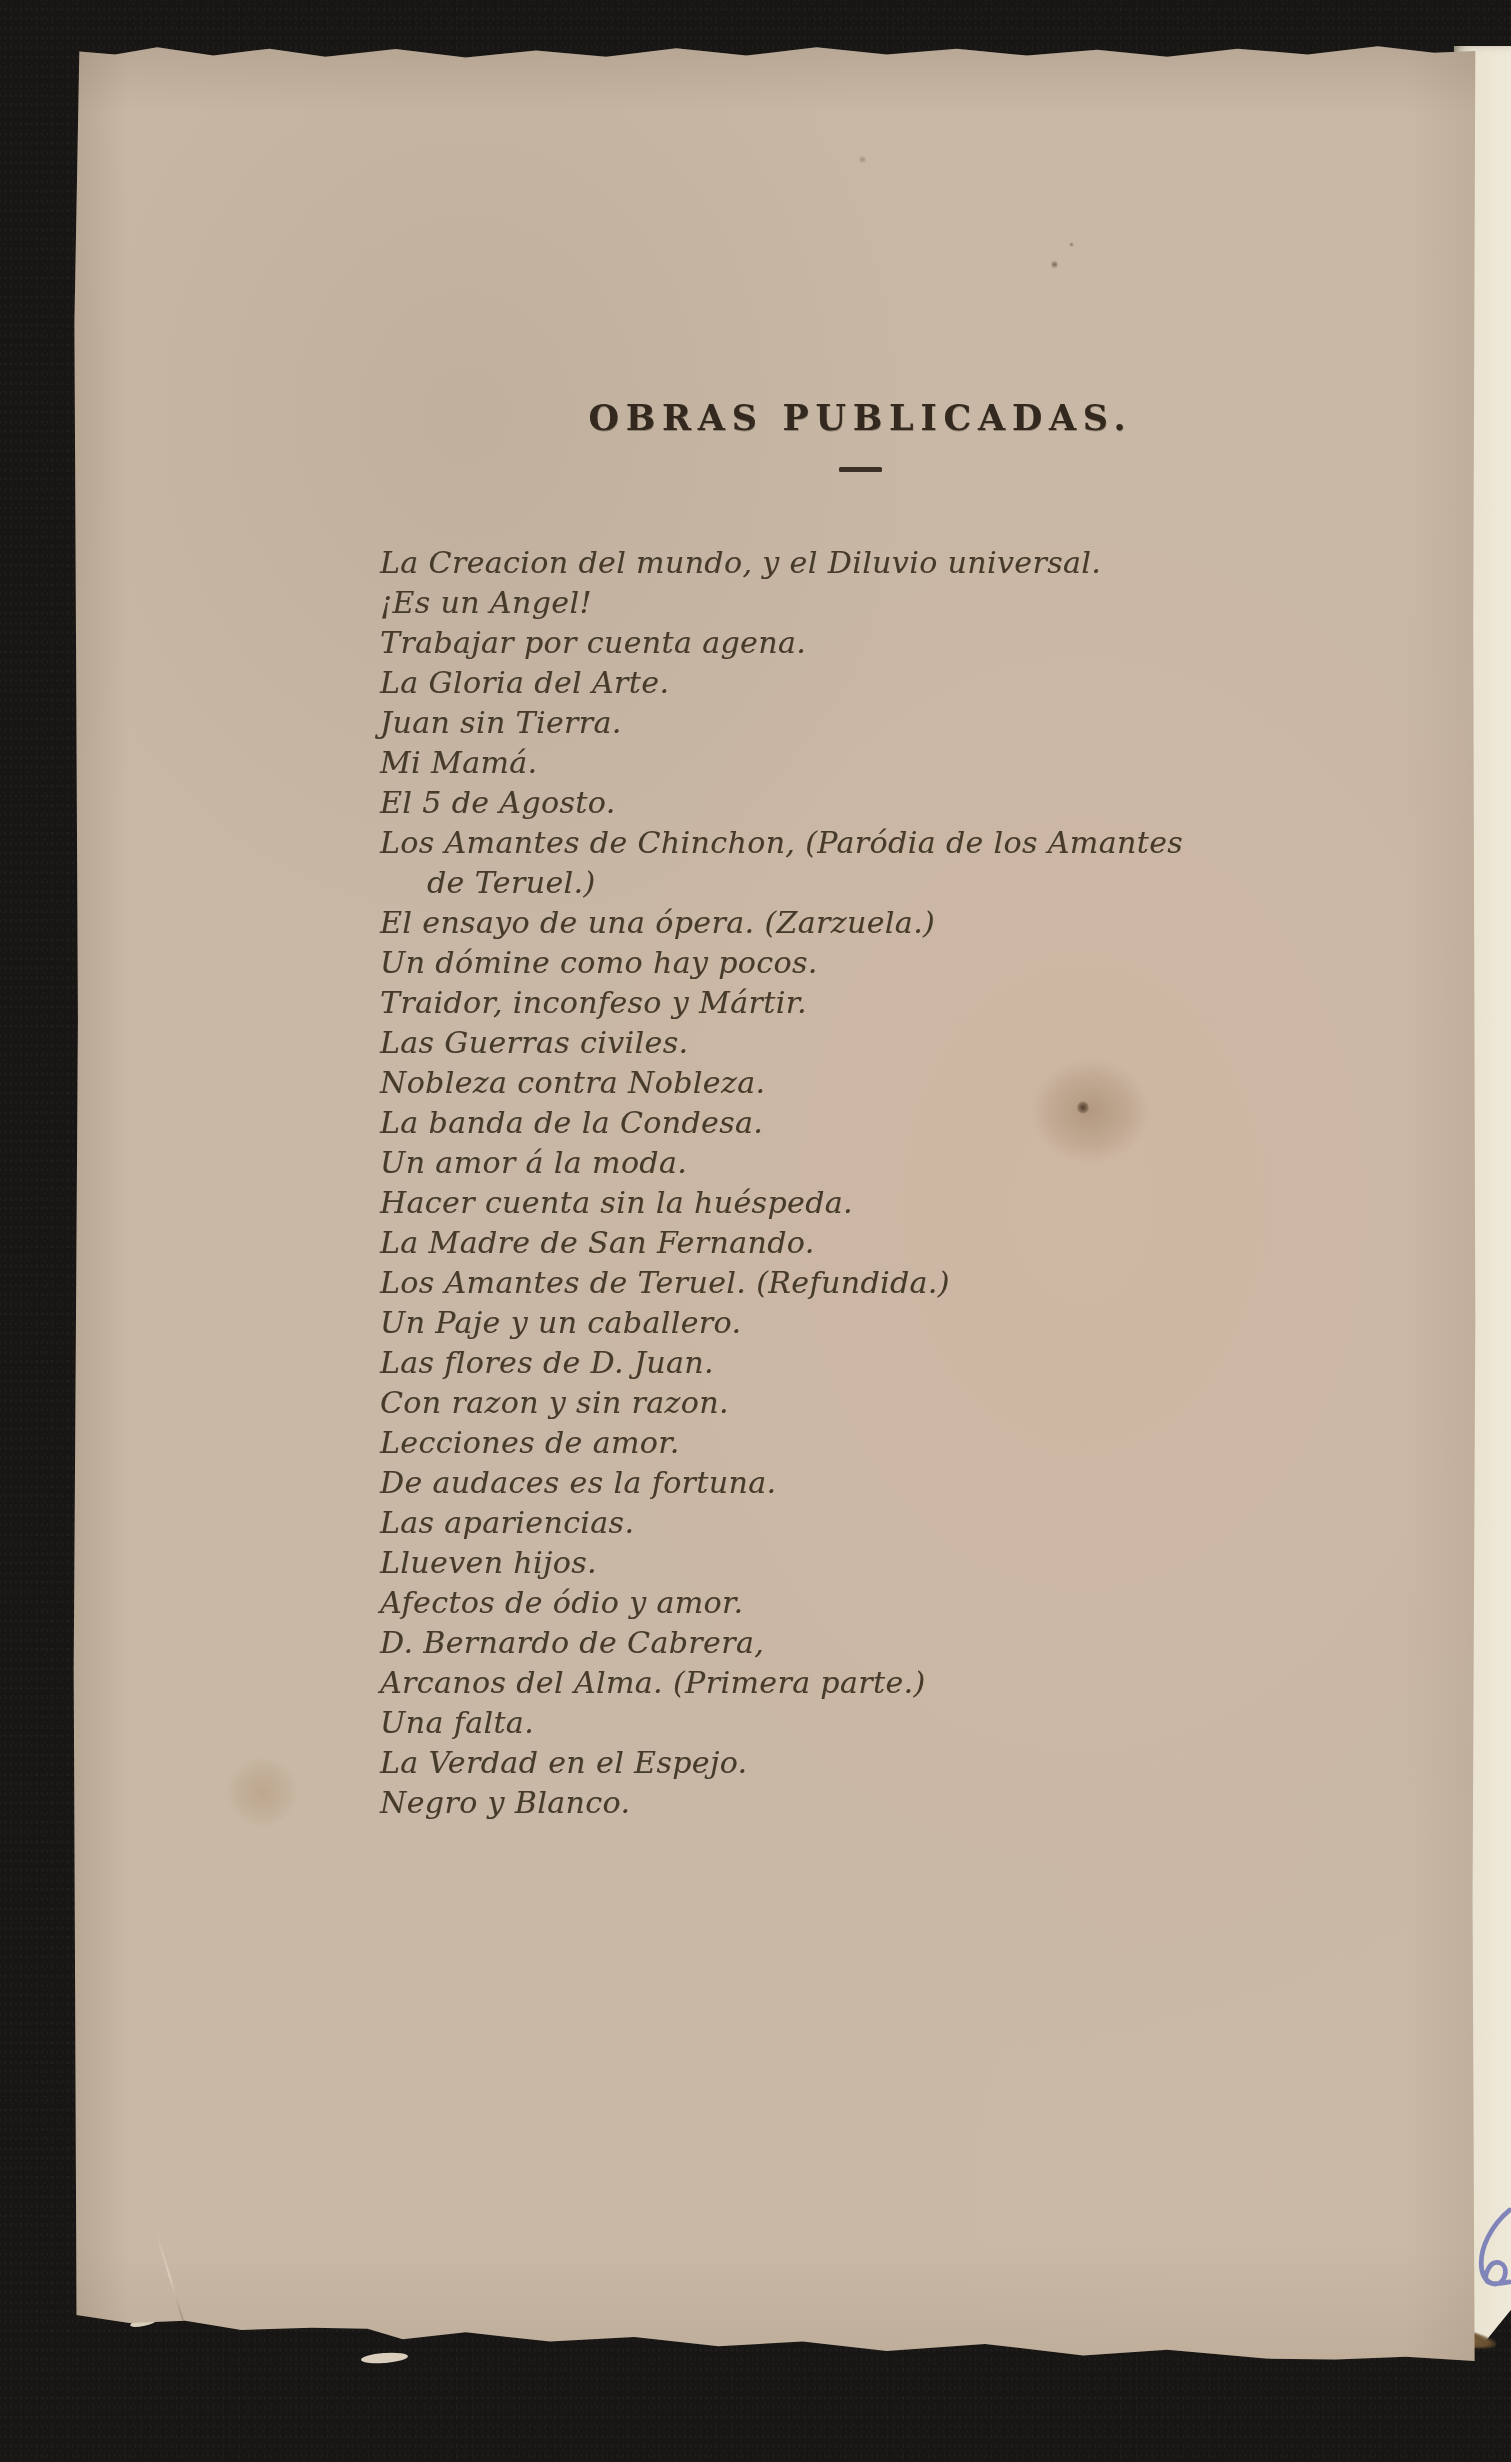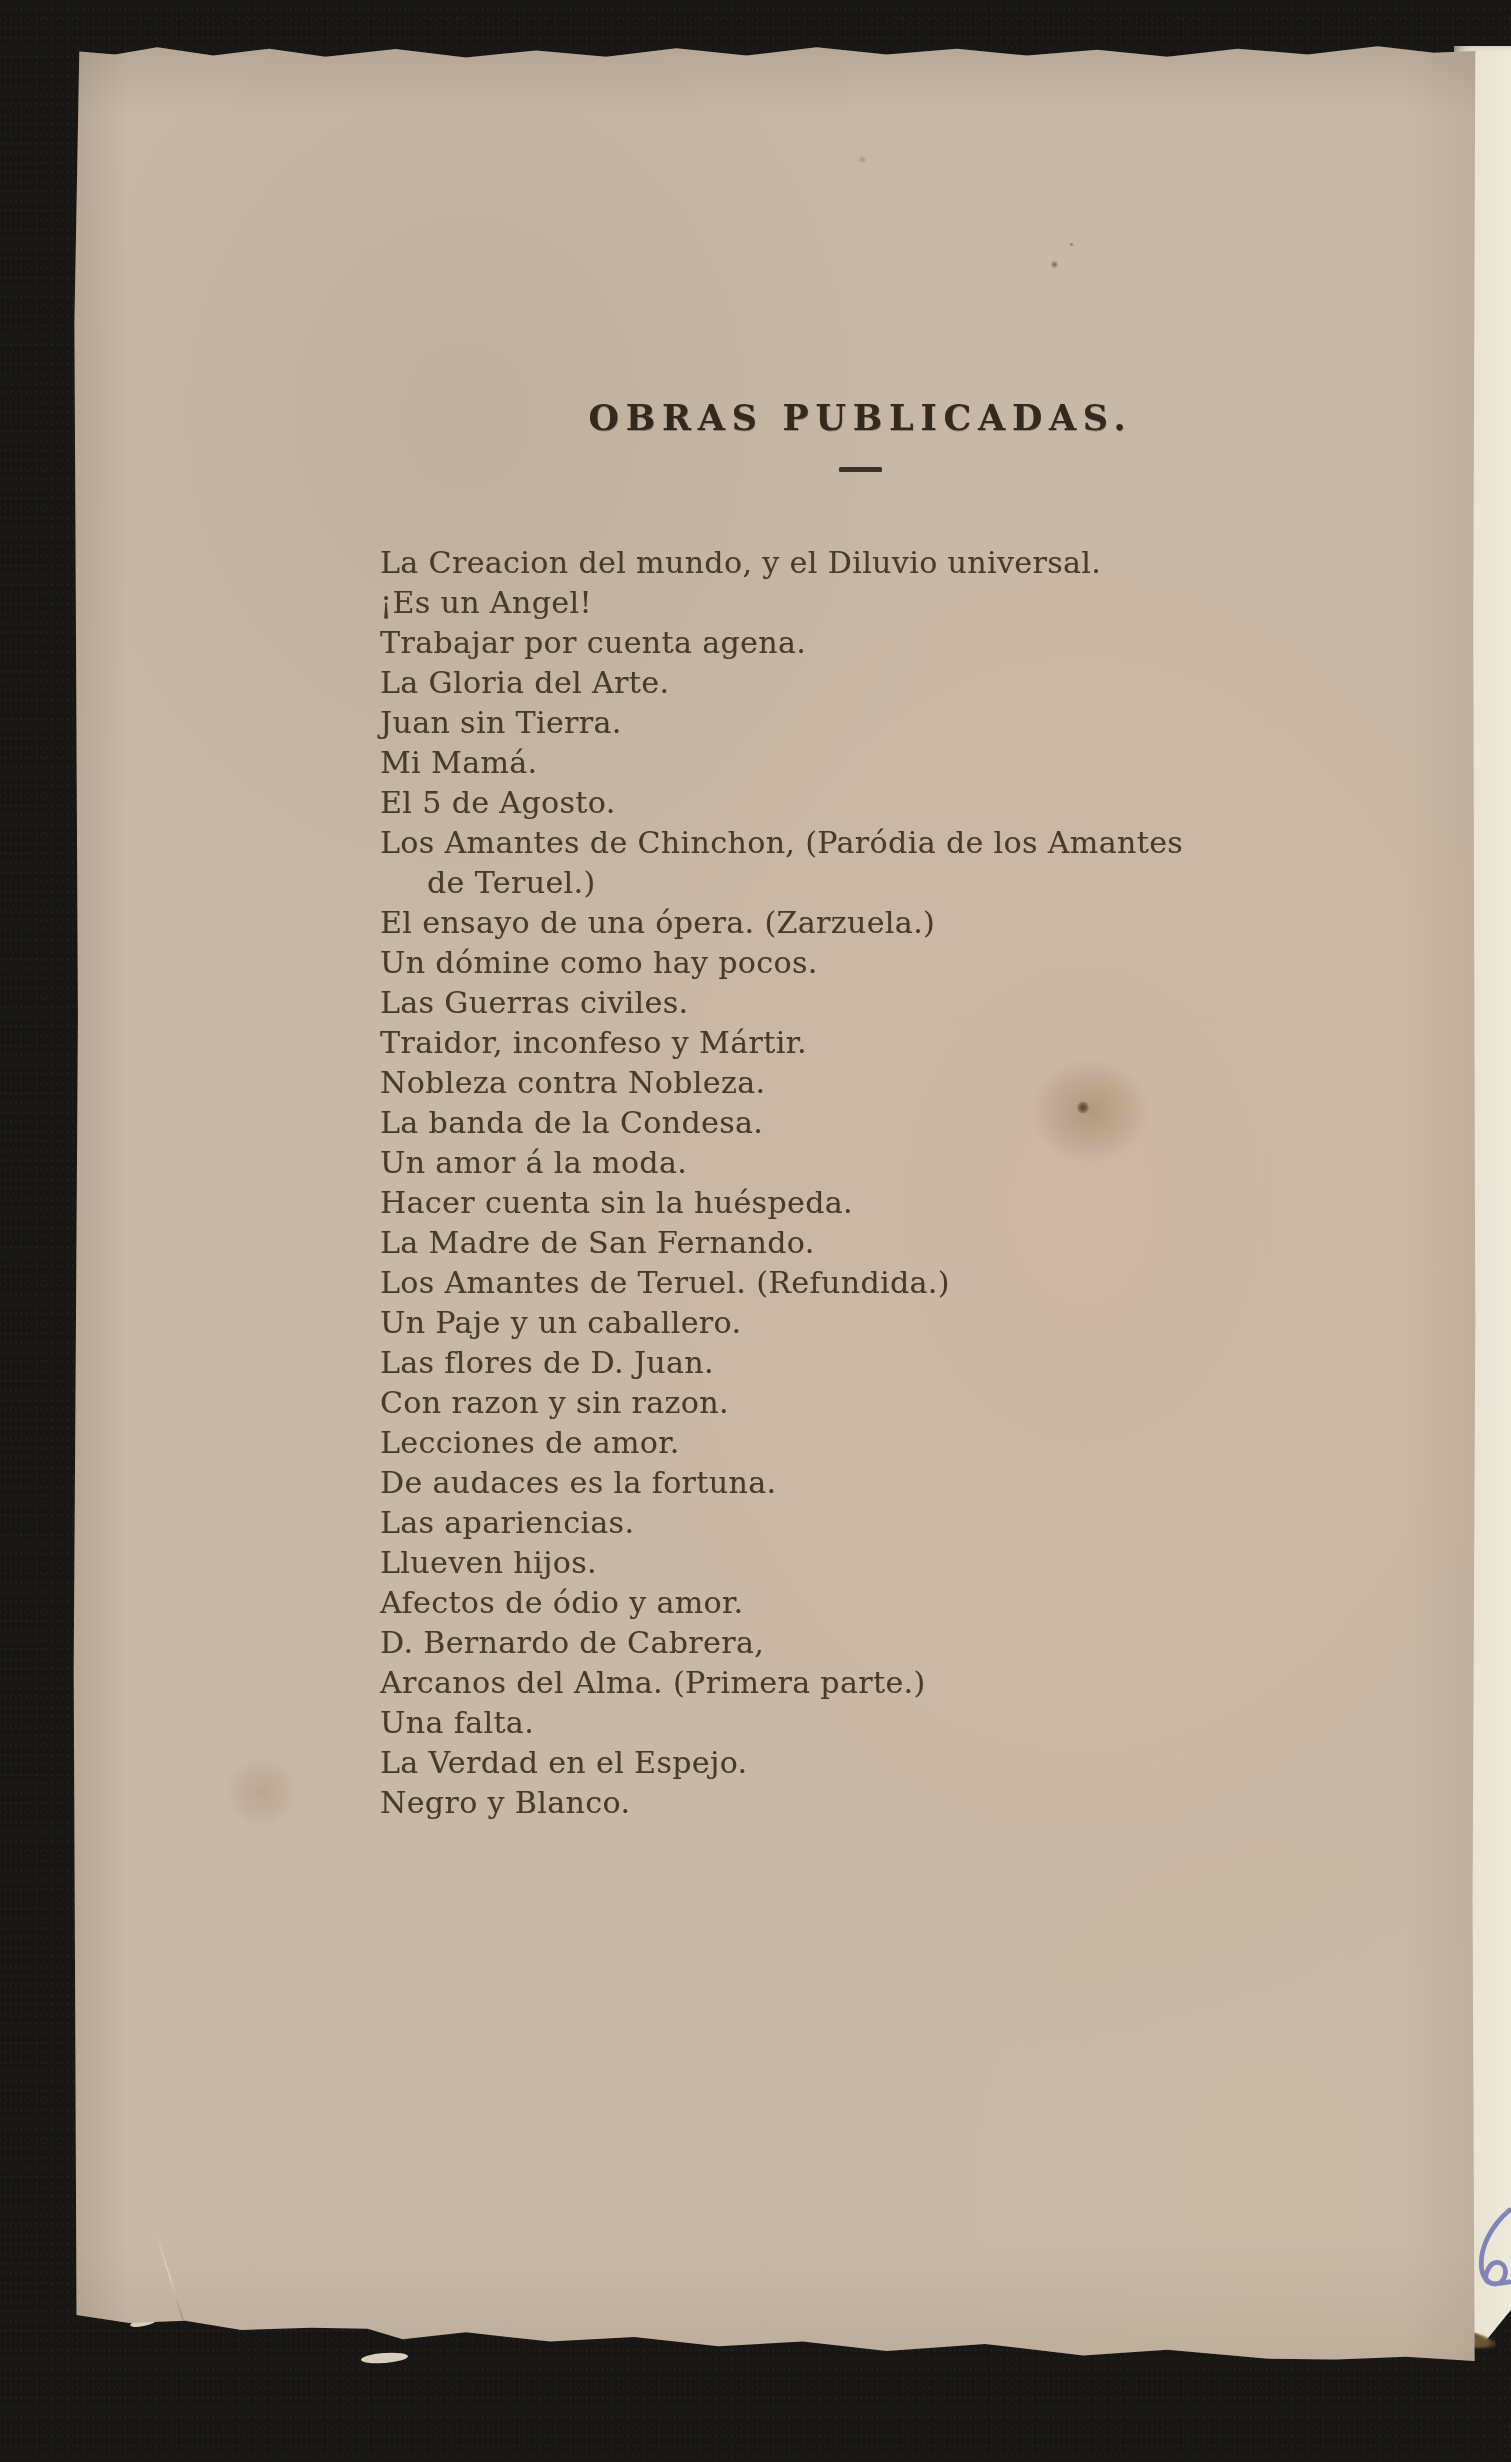--- a/index.html
+++ b/index.html
@@ -109,20 +109,21 @@
     text-shadow: 0.4px 0.6px 0.4px rgba(51,41,31,0.35);
   }
   .divider {
     width: 43px; height: 5.2px;
     margin: 28px auto 0 auto;
     background: #3b3126;
     border-radius: 1.5px;
   }
   .works { margin-top: 71px; }
   .work {
+    font-style: italic;
     font-size: 30px;
     line-height: 40px;
     color: #463a2b;
     letter-spacing: 0.4px;
     padding-left: 47px;
     text-indent: -47px;
     white-space: pre-wrap;
     text-shadow: 0.4px 0.4px 0.4px rgba(70,58,43,0.25);
   }
 
@@ -156,22 +157,22 @@
           <div class="work">¡Es un Angel!</div>
           <div class="work">Trabajar por cuenta agena.</div>
           <div class="work">La Gloria del Arte.</div>
           <div class="work">Juan sin Tierra.</div>
           <div class="work">Mi Mamá.</div>
           <div class="work">El 5 de Agosto.</div>
           <div class="work">Los Amantes de Chinchon, (Paródia de los Amantes
 de Teruel.)</div>
           <div class="work">El ensayo de una ópera. (Zarzuela.)</div>
           <div class="work">Un dómine como hay pocos.</div>
+          <div class="work">Traidor, inconfeso y Mártir.</div>
           <div class="work">Las Guerras civiles.</div>
-          <div class="work">Traidor, inconfeso y Mártir.</div>
           <div class="work">Nobleza contra Nobleza.</div>
           <div class="work">La banda de la Condesa.</div>
           <div class="work">Un amor á la moda.</div>
           <div class="work">Hacer cuenta sin la huéspeda.</div>
           <div class="work">La Madre de San Fernando.</div>
           <div class="work">Los Amantes de Teruel. (Refundida.)</div>
           <div class="work">Un Paje y un caballero.</div>
           <div class="work">Las flores de D. Juan.</div>
           <div class="work">Con razon y sin razon.</div>
           <div class="work">Lecciones de amor.</div>

